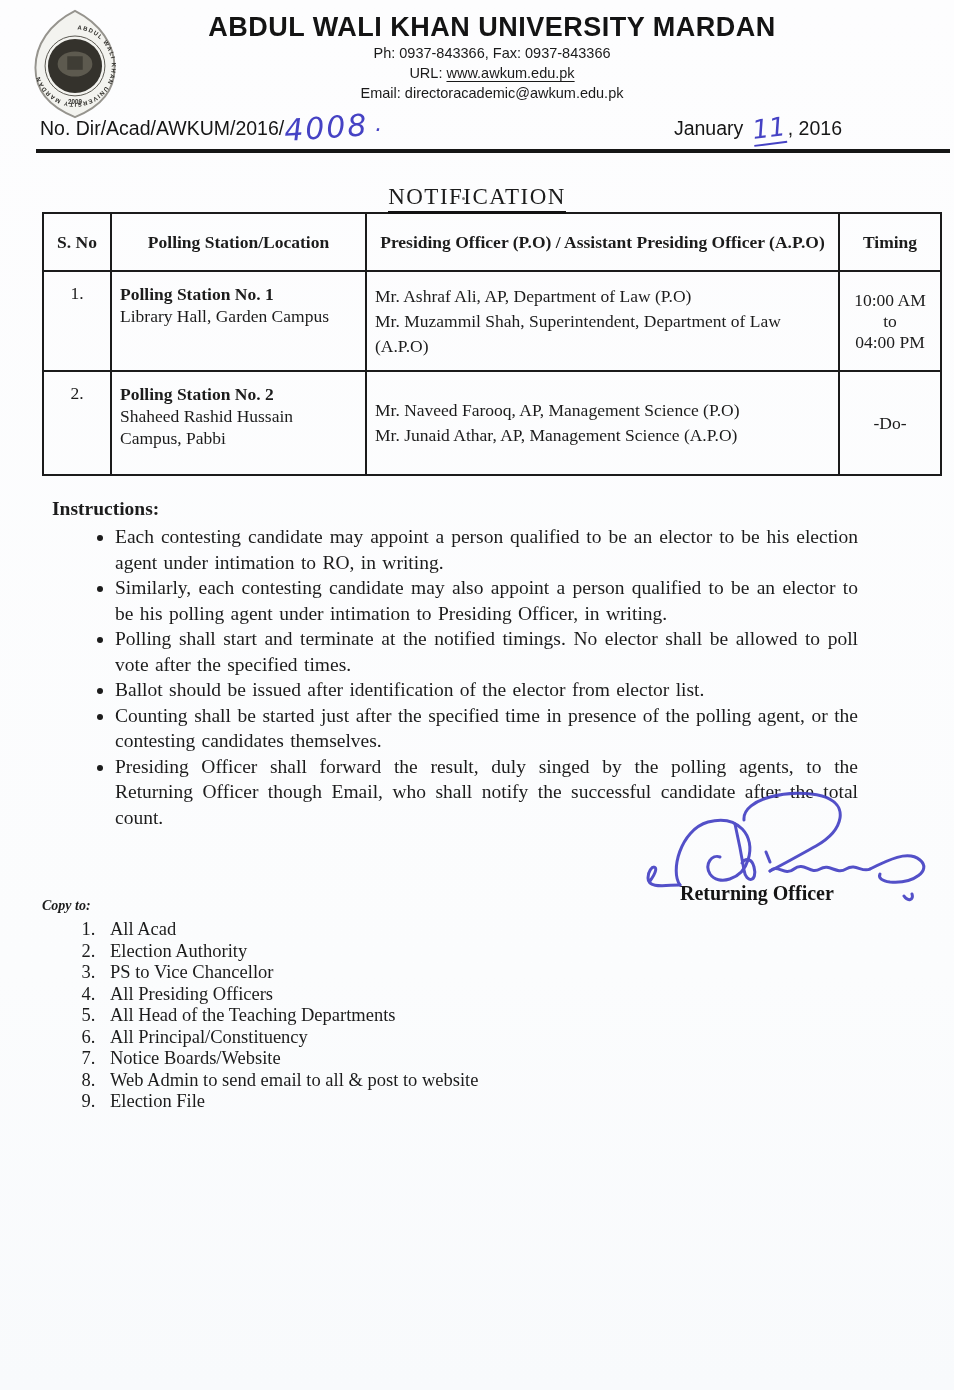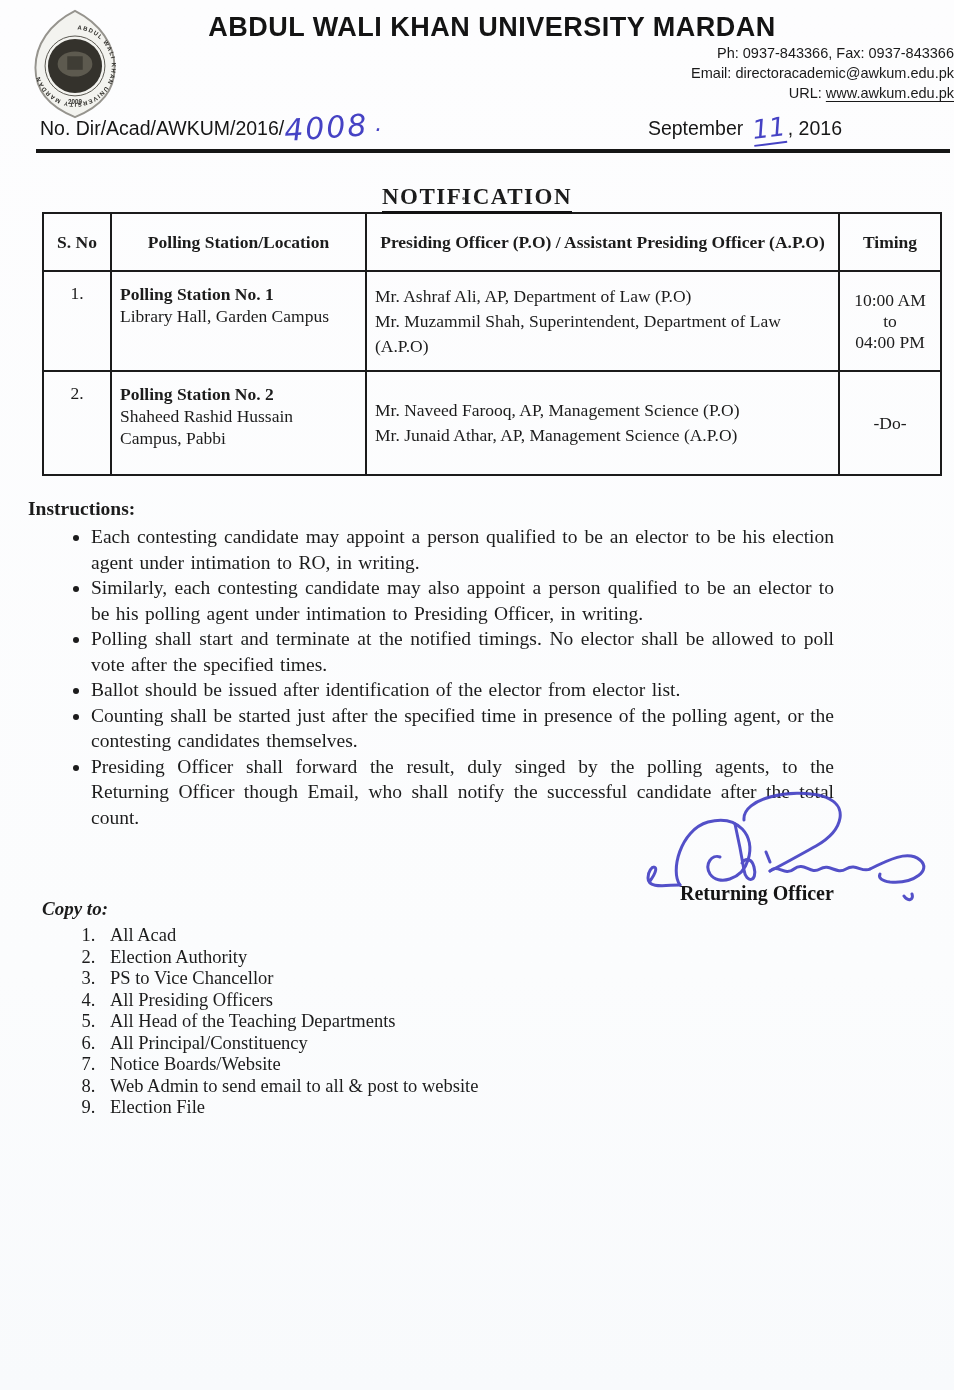--- a/index.html
+++ b/index.html
@@ -14,40 +14,40 @@
     background:linear-gradient(180deg,#fdfdfe 0%,#fbfcfd 70%,#f8fafc 100%);
     font-family:"Liberation Serif",serif;
     color:var(--text_black);
     overflow:hidden;
   }
   
   .letterhead{position:relative;padding-top:12px;}
   .logo{position:absolute;left:26px;top:8px;width:98px;height:112px;}
   .head-center{text-align:center;padding-left:30px;font-family:"Liberation Sans",sans-serif;}
   .univ{font-size:27px;font-weight:bold;letter-spacing:.5px;color:#141414;}
-  .contact{font-size:14.5px;line-height:19px;color:#1a1a1a;margin-top:1px;text-align:right;}
+  .contact{font-size:14.5px;line-height:19px;color:#1a1a1a;margin-top:1px;}
   .url-underline{text-decoration:underline;text-underline-offset:3px;}
   .ref-line{
     display:flex;justify-content:space-between;align-items:baseline;
     margin:14px 4px 0 36px;
     padding:0 0 7px 4px;
     border-bottom:4px solid #161616;
     font-family:"Liberation Sans",sans-serif;
     font-size:19.5px;color:#161616;
   }
   .ref-right{padding-right:108px;}
   .hand{font-family:"DejaVu Sans",sans-serif;color:var(--ink_blue);font-style:italic;}
   .hand-num{display:inline-block;font-size:30px;letter-spacing:2px;transform:rotate(-4deg) translateY(3px);line-height:0;}
   .hand-dot{font-size:22px;vertical-align:middle;}
   .hand-day{display:inline-block;font-size:26px;margin:0 3px;transform:rotate(-7deg) translateY(2px);line-height:0;
     text-decoration:underline;text-underline-offset:6px;text-decoration-thickness:2px;}
   
   .title{margin:22px 0 0;text-align:center;position:relative;}
   .title-inner{
-    font-size:23px;font-weight:bold;letter-spacing:1.5px;
+    font-size:23px;font-weight:normal;letter-spacing:1.5px;
     border-bottom:3px solid #121212;padding-bottom:2px;
   }
   .artifact-dot{position:absolute;left:462px;top:22px;width:3px;height:3px;background:#777;border-radius:50%;}
   
   .intro{
     margin:17px 106px 15px 42px;
     font-size:19.5px;line-height:36px;
     text-align:justify;word-spacing:2.5px;
   }
   
@@ -63,37 +63,37 @@
   th{font-weight:bold;text-align:center;height:34px;}
   .w-sno{width:68px;} .w-station{width:255px;} .w-off{width:473px;} .w-time{width:102px;}
   .td-sno{text-align:center;vertical-align:top;padding-top:8px;}
   .td-station{vertical-align:top;padding-top:7px;line-height:22px;}
   .st-bold{font-weight:bold;}
   .td-off{vertical-align:middle;line-height:25px;}
   .td-time{text-align:center;vertical-align:middle;font-size:17px;line-height:21px;}
   tbody tr:first-child td{height:76px;}
   tbody tr:last-child td{height:80px;}
   
-  .instructions{margin:22px 0 0 28px;}
+  .instructions{margin:22px 0 0 52px;}
   .ins-head{font-weight:bold;font-size:19.5px;}
   .instructions ul{margin:4px 0 0 0;padding-left:63px;width:743px;}
   .instructions li{
     font-size:19.5px;line-height:25.5px;
     text-align:justify;word-spacing:1.5px;
   }
   
   .sig{position:absolute;left:552px;top:786px;width:395px;height:145px;}
   .sig svg{position:absolute;left:0;top:0;}
   .sig-label{
     position:absolute;left:128px;top:96px;
     font-weight:bold;font-size:20px;color:#151515;
   }
   
   .copy{position:absolute;left:42px;top:898px;}
-  .copy-head{font-weight:bold;font-style:italic;font-size:19px;}
+  .copy-head{font-weight:bold;font-style:italic;font-size:14px;}
   .copy ol{margin:5px 0 0 0;padding-left:58px;}
   .copy li{font-size:18.5px;line-height:21.5px;padding-left:10px;}
 </style>
 </head>
 <body>
 
 <div class="page">
 
   <header class="letterhead">
     <svg class="logo" viewBox="0 0 100 116">
@@ -107,31 +107,31 @@
       </defs>
       <text font-size="6.2" font-weight="bold" fill="#2e2d29" letter-spacing="1.2" font-family="Liberation Sans, sans-serif">
         <textPath href="#ringPath" startOffset="1%">ABDUL WALI KHAN UNIVERSITY MARDAN</textPath>
       </text>
       <text x="50" y="99" font-size="6.5" font-weight="bold" fill="#2e2d29" text-anchor="middle" font-family="Liberation Sans, sans-serif">2009</text>
     </svg>
 
     <div class="head-center">
       <div class="univ">ABDUL WALI KHAN UNIVERSITY MARDAN</div>
       <div class="contact">Ph: 0937-843366, Fax: 0937-843366</div>
+      <div class="contact"><span>URL:</span> <span class="url-underline">www.awkum.edu.pk</span></div>
       <div class="contact">Email: directoracademic@awkum.edu.pk</div>
-      <div class="contact"><span>URL:</span> <span class="url-underline">www.awkum.edu.pk</span></div>
     </div>
 
     <div class="ref-line">
       <div class="ref-left">
         <span>No. Dir/Acad/AWKUM/2016/</span><span class="hand hand-num">4008</span>
         <span class="hand hand-dot">·</span>
       </div>
       <div class="ref-right">
-        <span>September</span>
+        <span>January</span>
         <span class="hand hand-day">11</span><span>, 2016</span>
       </div>
     </div>
   </header>
 
   <h1 class="title">
     <span class="artifact-dot"></span>
     <span class="title-inner">NOTIFICATION</span>
   </h1>
 

